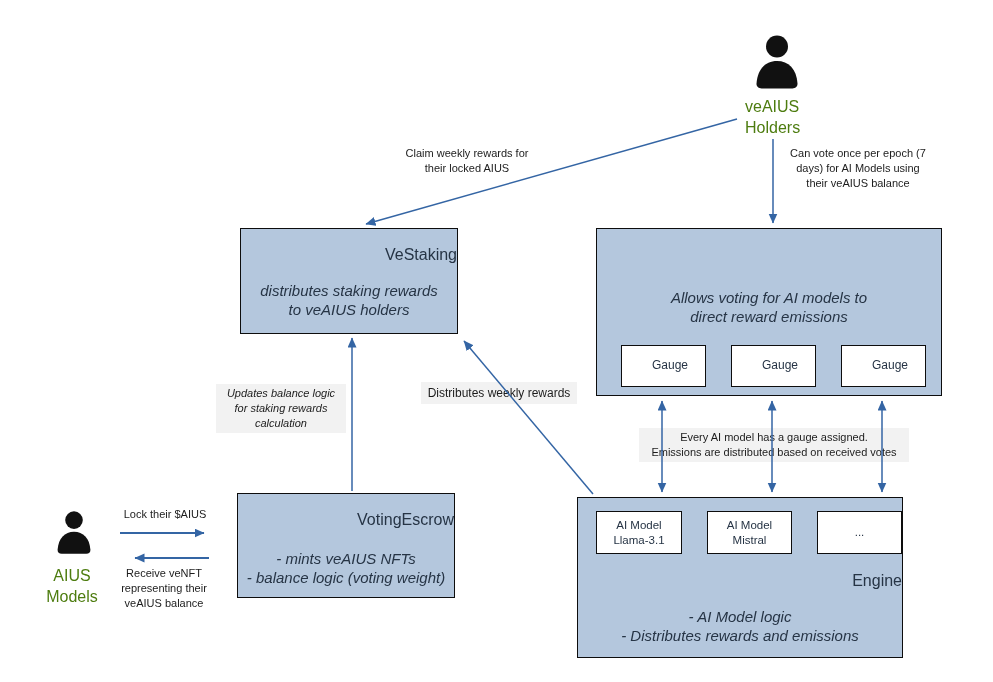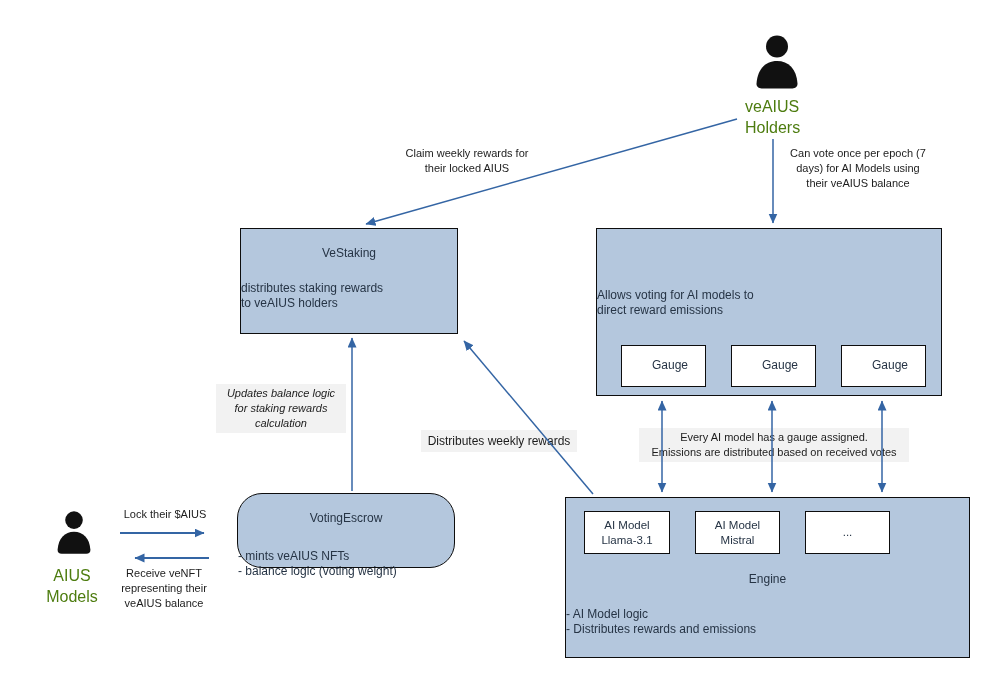--- a/index.html
+++ b/index.html
@@ -13,26 +13,26 @@
   html,body{margin:0;padding:0;background:#ffffff;}
   .canvas{
     position:relative;width:993px;height:682px;background:#ffffff;overflow:hidden;
     font-family:"Liberation Sans", sans-serif;
   }
   .node{
     position:absolute;background:var(--box-fill);
     border:1.4px solid var(--box-border);box-sizing:border-box;
   }
   .node-title{
-    position:absolute;left:0;right:0;text-align:center;
-    font-size:12px;color:var(--text);white-space:pre-line;
+    position:absolute;left:0;right:0;text-align:right;
+    font-size:16px;color:var(--text);white-space:pre-line;
   }
   .node-body{
-    position:absolute;left:0;right:0;text-align:left;
-    font-size:12px;line-height:1.28;color:var(--text);white-space:pre-line;
+    position:absolute;left:0;right:0;text-align:center;
+    font-size:15px;line-height:1.28;color:var(--text);white-space:pre-line;font-style:italic;
   }
   .subbox{
     position:absolute;background:#ffffff;border:1.3px solid var(--box-border);
     box-sizing:border-box;display:flex;align-items:center;justify-content:center;
     text-align:center;font-size:11.5px;line-height:1.3;color:var(--text);white-space:pre-line;
   }
   .subbox.gauge{font-size:12px;padding-left:13px;}
   .flabel{
     position:absolute;font-size:11px;line-height:1.35;text-align:center;
     color:#1c1c1c;white-space:pre-line;box-sizing:border-box;
@@ -74,46 +74,46 @@
   </div>
 
   <div class="node" style="left:596px;top:228px;width:346px;height:168px;">
     <div class="node-body" style="top:59px;">Allows voting for AI models to
 direct reward emissions</div>
     <div class="subbox gauge" style="left:24px;top:116px;width:85px;height:42px;">Gauge</div>
     <div class="subbox gauge" style="left:134px;top:116px;width:85px;height:42px;">Gauge</div>
     <div class="subbox gauge" style="left:244px;top:116px;width:85px;height:42px;">Gauge</div>
   </div>
 
-  <div class="node" style="left:237px;top:493px;width:218px;height:75px;border-radius:25px;">
+  <div class="node" style="left:237px;top:493px;width:218px;height:105px;">
     <div class="node-title" style="top:17px;">VotingEscrow</div>
     <div class="node-body" style="top:55px;">- mints veAIUS NFTs
 - balance logic (voting weight)</div>
   </div>
 
-  <div class="node" style="left:565px;top:497px;width:405px;height:161px;">
+  <div class="node" style="left:577px;top:497px;width:326px;height:161px;">
     <div class="subbox" style="left:18px;top:13px;width:86px;height:43px;">AI Model
 Llama-3.1</div>
     <div class="subbox" style="left:129px;top:13px;width:85px;height:43px;">AI Model
 Mistral</div>
     <div class="subbox" style="left:239px;top:13px;width:85px;height:43px;">...</div>
     <div class="node-title" style="top:74px;">Engine</div>
     <div class="node-body" style="top:109px;">- AI Model logic
 - Distributes rewards and emissions</div>
   </div>
 
   <div class="flabel" style="left:388px;top:146px;width:158px;">Claim weekly rewards for
 their locked AIUS</div>
   <div class="flabel" style="left:781px;top:146px;width:154px;">Can vote once per epoch (7
 days) for AI Models using
 their veAIUS balance</div>
   <div class="flabel bg" style="left:216px;top:384px;width:130px;padding:2px 0;font-style:italic;">Updates balance logic
 for staking rewards
 calculation</div>
-  <div class="flabel bg" style="left:421px;top:382px;width:156px;padding:3px 0;font-size:12px;margin-top:48px;">Distributes weekly rewards</div>
+  <div class="flabel bg" style="left:421px;top:382px;width:156px;padding:3px 0;font-size:12px;">Distributes weekly rewards</div>
   <div class="flabel bg" style="left:639px;top:428px;width:270px;padding:2px 0;">Every AI model has a gauge assigned.
 Emissions are distributed based on received votes</div>
   <div class="flabel" style="left:113px;top:507px;width:104px;">Lock their $AIUS</div>
   <div class="flabel" style="left:111px;top:566px;width:106px;">Receive veNFT
 representing their
 veAIUS balance</div>
 
   <svg class="overlay" width="993" height="682" viewBox="0 0 993 682">
     <defs>
       <marker id="ah" markerUnits="userSpaceOnUse" markerWidth="11" markerHeight="10" refX="9.5" refY="4.5" orient="auto-start-reverse">

